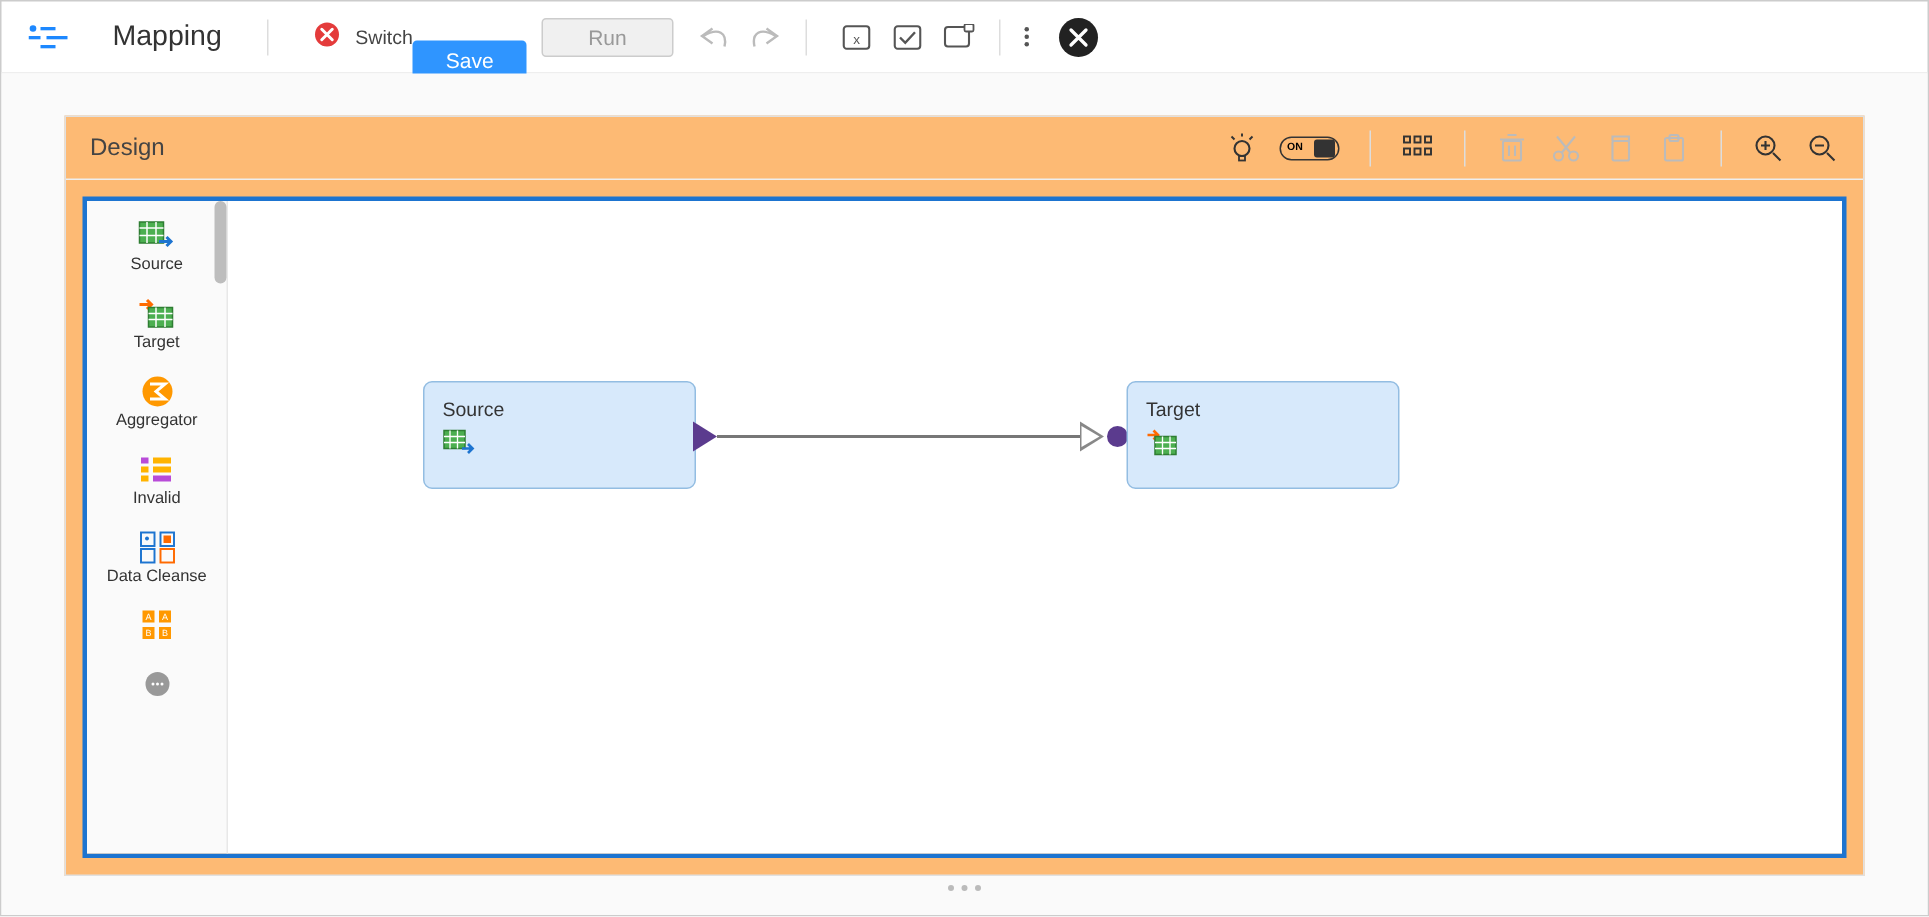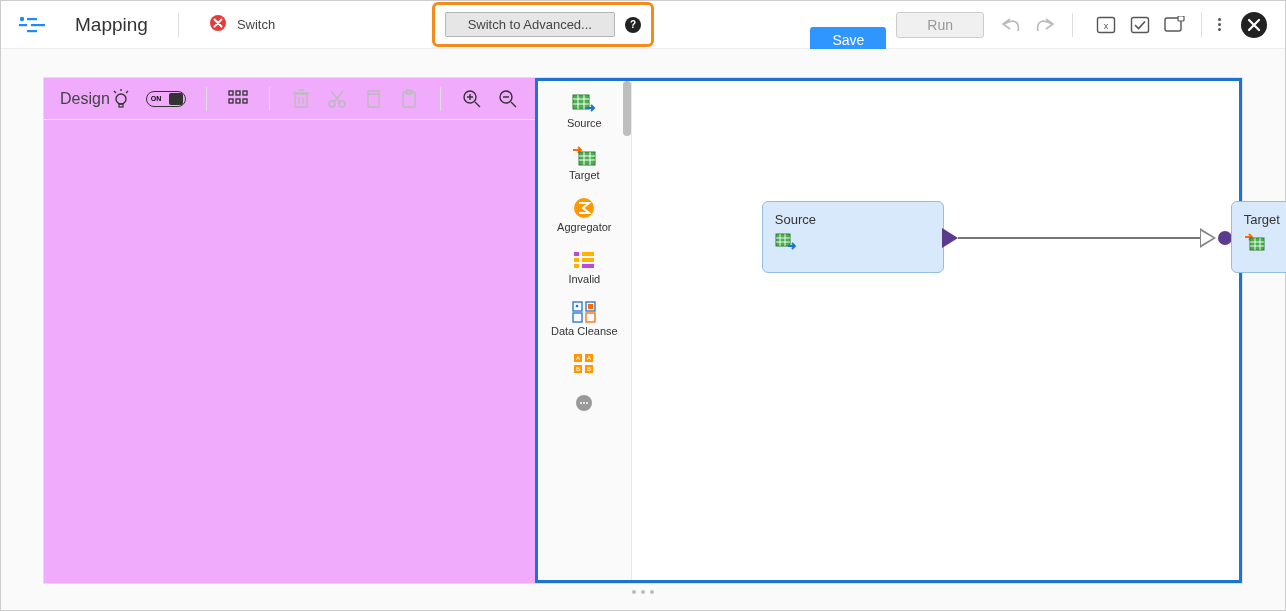--- a/index.html
+++ b/index.html
@@ -26,30 +26,30 @@
   .vsep { width: 1px; height: 24px; background: #ddd; margin: 0 6px; }
   .iconbtn { width: 22px; height: 22px; display: flex; align-items: center; justify-content: center; cursor: pointer; color: #777; }
   .close-circle { width: 26px; height: 26px; border-radius: 50%; background: #222; display: flex; align-items: center; justify-content: center; cursor: pointer; margin-left: 10px; }
   .more-dots { display: flex; flex-direction: column; gap: 2px; }
   .more-dots i { width: 3px; height: 3px; border-radius: 50%; background: #555; display: block; }
 
   
   .mainwrap { flex: 1; padding: 28px 42px 10px 42px; background: #fafafa; display: flex; flex-direction: column; }
 
   
-  .design-panel { background: #f0abfc; border: 1px solid #e0e0e0; flex: 1; display: flex; flex-direction: row; position: relative; }
+  .design-panel { background: #fdba74; border: 1px solid #e0e0e0; flex: 1; display: flex; flex-direction: column; position: relative; }
   .design-head { height: 42px; display: flex; align-items: center; justify-content: space-between; padding: 0 16px; border-bottom: 1px solid #eee; }
   .design-title { font-size: 16px; color: #444; }
   .design-tools { display: flex; align-items: center; gap: 14px; }
   .toggle { width: 40px; height: 16px; border: 1.5px solid #333; border-radius: 10px; display: flex; align-items: center; padding: 0 2px; font-size: 7px; font-weight: bold; position: relative; cursor: pointer; }
   .toggle .knob { width: 14px; height: 12px; background: #333; border-radius: 2px; margin-left: auto; }
   .toggle .lbl { position: absolute; left: 4px; font-size: 7px; }
 
   
-  .canvas-wrap { flex: 1; display: flex; border-top: 3px solid #1d74d0; border-left: 3px solid #1d74d0; border-right: 3px solid #1d74d0; border-bottom: 3px solid #1d74d0; margin: 0; }
+  .canvas-wrap { flex: 1; display: flex; border-top: 3px solid #1d74d0; border-left: 3px solid #1d74d0; border-right: 3px solid #1d74d0; border-bottom: 3px solid #1d74d0; margin: 11px; }
   .palette { width: 94px; background: #fafafa; border-right: 1px solid #e8e8e8; display: flex; flex-direction: column; align-items: center; padding-top: 12px; gap: 16px; position: relative; }
   .palette-scroll { position: absolute; right: 0; top: 0; width: 8px; height: 55px; background: #bdbdbd; border-radius: 4px; }
   .pal-item { display: flex; flex-direction: column; align-items: center; gap: 2px; cursor: grab; }
   .pal-item .picon { width: 26px; height: 22px; display: flex; align-items: center; justify-content: center; }
   .pal-item .plabel { font-size: 11px; color: #333; text-align: center; }
   .pal-more { width: 16px; height: 16px; border-radius: 50%; background: #999; display: flex; align-items: center; justify-content: center; gap: 1px; margin-top: 4px; }
   .pal-more i { width: 2px; height: 2px; border-radius: 50%; background: #fff; display: block; }
 
   .canvas { flex: 1; background: #fff; position: relative; }
 
@@ -88,26 +88,20 @@
         <span>
           <svg width="18" height="18" viewBox="0 0 18 18">
             <circle cx="9" cy="9" r="8" fill="#e43b3b"></circle>
             <path d="M5.5 5.5 L12.5 12.5 M12.5 5.5 L5.5 12.5" stroke="#fff" stroke-width="2" stroke-linecap="round"></path>
           </svg>
         </span>
         <span>Switch</span>
       </div>
     </div>
 
-    <div class="tb-center">
-      <div class="switch-wrap">
-        <button class="switch-btn">Switch to Advanced...</button>
-        <span class="qmark">?</span>
-      </div>
-    </div>
 
     <div class="tb-right">
       <button class="save-btn">Save</button>
       <button class="run-btn">Run</button>
 
       <div class="icon-group">
         <span class="iconbtn">
           <svg width="22" height="18" viewBox="0 0 22 18">
               <path d="M10 3 L3 8 L10 13 M4 8 C 14 2, 20 6, 18 15" fill="none" stroke="#bbb" stroke-width="1.6"></path>
             </svg>

